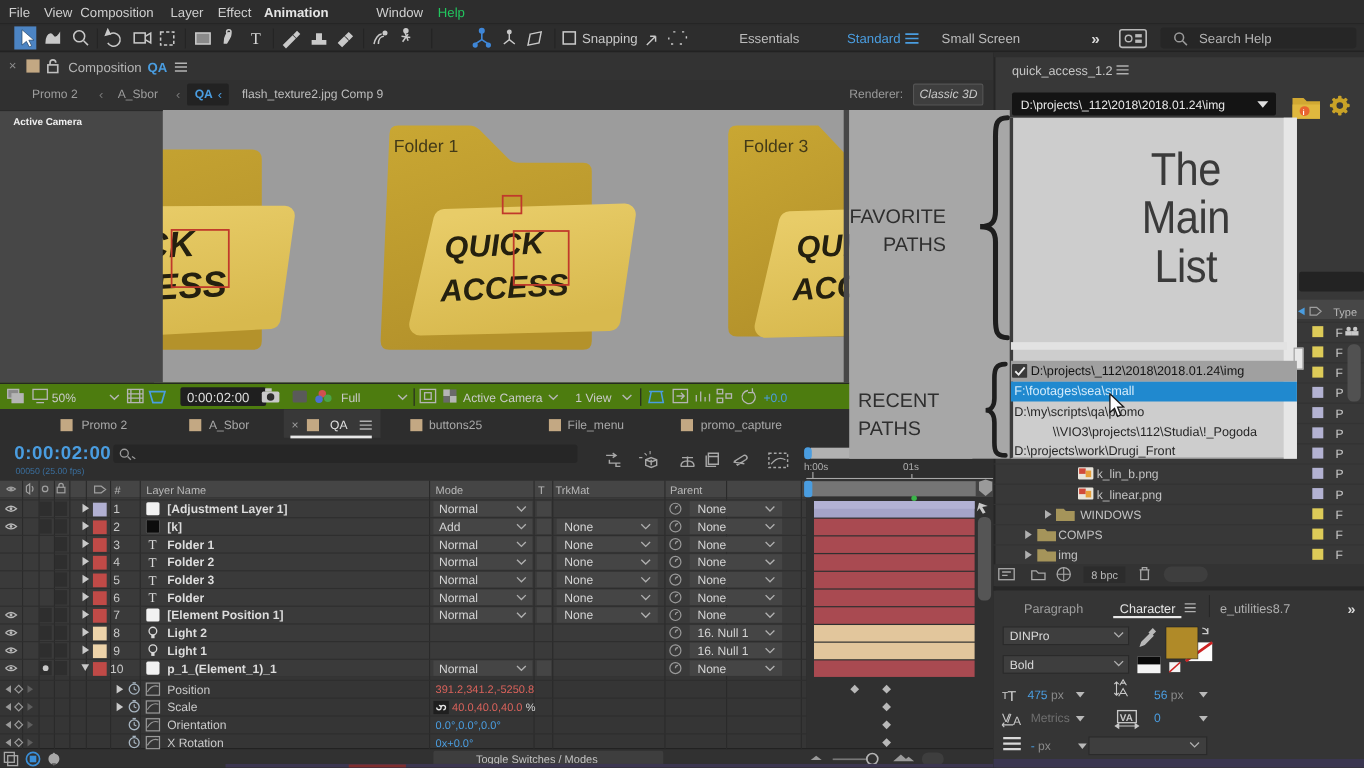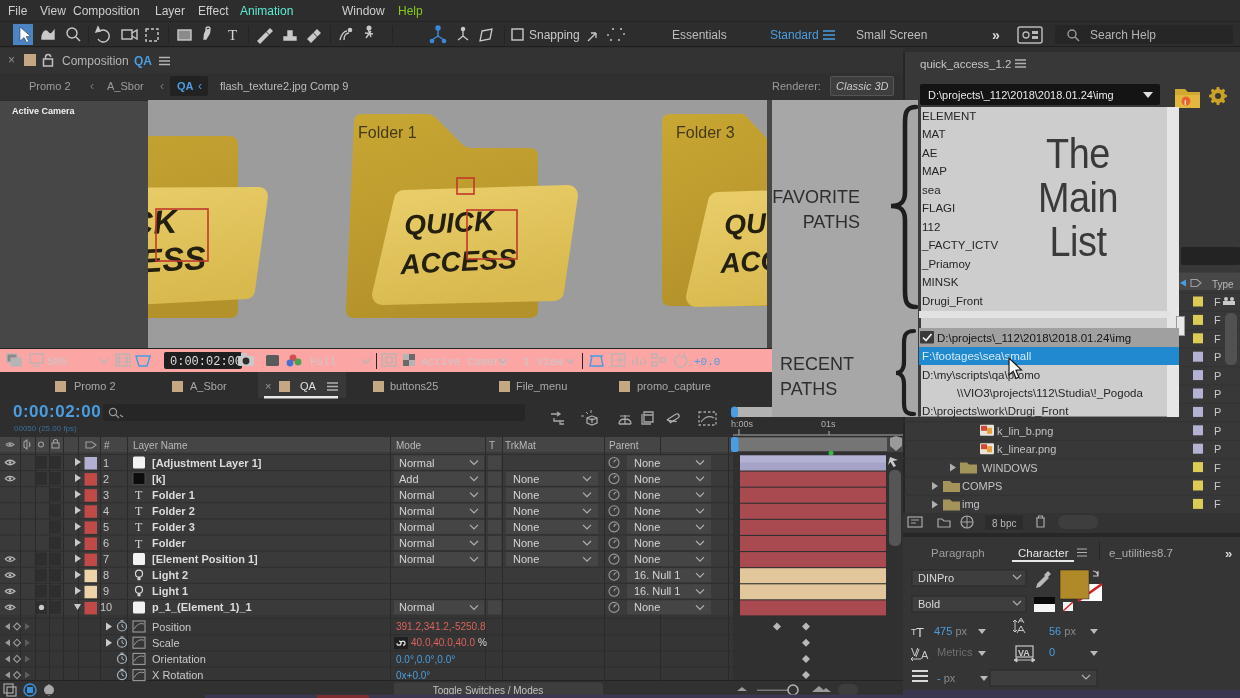--- a/index.html
+++ b/index.html
@@ -11,24 +11,24 @@
 </head>
 <body>
 <div id="app">
 
   <div class="abs" style="left:0;top:0;width:1240px;height:22px;background:#2d2d2d;border-bottom:1px solid #252525;">
     <span class="abs" style="left:8px;top:4px;font-size:12px;color:#cfcfcf;">File</span>
       <span class="abs" style="left:40px;top:4px;font-size:12px;color:#cfcfcf;">View</span>
       <span class="abs" style="left:73px;top:4px;font-size:12px;color:#cfcfcf;">Composition</span>
       <span class="abs" style="left:155px;top:4px;font-size:12px;color:#cfcfcf;">Layer</span>
       <span class="abs" style="left:198px;top:4px;font-size:12px;color:#cfcfcf;">Effect</span>
-      <span class="abs" style="left:240px;top:4px;font-size:12px;color:#5eead4;">Animation</span>
+      <span class="abs" style="left:240px;top:4px;font-size:12px;color:#e5e5e5;font-weight:bold;">Animation</span>
       <span class="abs" style="left:306px;top:4px;font-size:12px;color:#cfcfcf;margin-top:26px;">View</span>
       <span class="abs" style="left:342px;top:4px;font-size:12px;color:#cfcfcf;">Window</span>
-      <span class="abs" style="left:398px;top:4px;font-size:12px;color:#84cc16;">Help</span>
+      <span class="abs" style="left:398px;top:4px;font-size:12px;color:#22c55e;">Help</span>
   </div>
 
   <div class="abs" id="toolbar" style="left:0;top:23px;width:1240px;height:24px;background:#2d2d2d;border-bottom:1px solid #1f1f1f;">
     <svg class="abs" style="left:0;top:0;" width="1240" height="24" viewBox="0 0 1240 24">
       <rect x="13" y="1" width="20" height="21" fill="#4c84c3"></rect>
       <path d="M20 4 l0 14 4-3.4 2.6 5 2.2-1 -2.6-5 4.6-.2 z" fill="#fff" stroke="#204060" stroke-width="0.6"></path>
       <g fill="none" stroke="#c9c9c9" stroke-width="1.4">
         <path d="M42 16 c0-5 2-8 4-8 2 0 2 3 4 3 2 0 4-3 4-3 l0 8 z" fill="#c9c9c9"></path>
         <circle cx="72" cy="10" r="5"></circle>
           <path d="M76 14 l4 4"></path>
@@ -172,21 +172,21 @@
             <text x="725" y="132">QUICK</text>
             <text x="719" y="170">ACCESS</text>
           </g>
         </g>
       </svg>
 
       <div class="abs" style="left:0;top:0;width:148px;height:248px;background:#474747;border-top:1px solid #2a2a2a;"></div>
       <div class="abs" style="left:12px;top:6px;color:#f0f0f0;font-size:9px;font-weight:bold;">Active Camera</div>
     </div>
 
-    <div class="abs" style="left:0;top:300px;width:903px;height:24px;background:#fca5a5;border-top:1px solid #222;font-family:Liberation Mono, monospace;" id="vctrl">
+    <div class="abs" style="left:0;top:300px;width:903px;height:24px;background:#4d7c0f;border-top:1px solid #222;" id="vctrl">
       <svg class="abs" style="left:0;top:0;" width="903" height="24" viewBox="0 0 903 24">
         <g fill="none" stroke="#b5b5b5" stroke-width="1.2">
           <rect x="7" y="5" width="10" height="8" fill="#8a8a8a"></rect>
             <rect x="11" y="9" width="10" height="8" fill="#b5b5b5"></rect>
           <rect x="30" y="5" width="13" height="9"></rect>
             <path d="M33 17 h7"></path>
         </g>
         <text x="47" y="16" fill="#c9c9c9" font-size="11">50%</text>
         <path d="M100 10 l4 4 4-4" fill="none" stroke="#b5b5b5" stroke-width="1.3"></path>
         <g fill="none" stroke="#b5b5b5" stroke-width="1.2">
@@ -765,31 +765,20 @@
     <div class="abs" style="left:760px;top:185px;width:100px;text-align:right;color:#2e2e2e;font-size:18px;line-height:25px;">FAVORITE<br>PATHS</div>
     <div class="abs" style="left:780px;top:352px;width:100px;text-align:left;color:#2e2e2e;font-size:18px;line-height:25px;">RECENT<br>PATHS</div>
     <svg class="abs" style="left:880px;top:100px;" width="40" height="320" viewBox="0 0 40 320">
       <path d="M36 7 C 26 7 25 13 25 24 L 25 92 C 25 101 22 106 11 106 C 22 106 25 111 25 120 L 25 190 C 25 201 26 207 36 207" fill="none" stroke="#1e1e1e" stroke-width="4.6" stroke-linecap="round"></path>
       <path d="M34 231 C 25 231 24 236 24 244 L 24 262 C 24 269 21 273 16 273 C 21 273 24 277 24 284 L 24 302 C 24 310 25 314 34 314" fill="none" stroke="#1e1e1e" stroke-width="4.2" stroke-linecap="round"></path>
     </svg>
 
     <div class="abs" style="left:918px;top:107px;width:261px;height:310px;background:#cdcdcd;border-left:3px solid #3c3c3c;border-bottom:1px solid #8a8a8a;box-sizing:border-box;"></div>
     <div class="abs" style="left:1167px;top:107px;width:12px;height:310px;background:#e6e6e6;"></div>
     <div class="abs" style="left:1176px;top:316px;width:9px;height:20px;background:#e8e8e8;border:1px solid #9a9a9a;"></div>
-    <div class="abs" id="favitems" style="left:922px;top:107px;color:#262626;font-size:11.5px;line-height:18.45px;white-space:pre;">ELEMENT
-MAT
-AE
-MAP
-sea
-FLAGI
-112
-_FACTY_ICTV
-_Priamoy
-MINSK
-Drugi_Front</div>
     <div class="abs" style="left:978px;top:132px;width:200px;text-align:center;color:#3a3a3a;font-size:42px;line-height:44px;transform:scaleX(0.9);transform-origin:50% 50%;letter-spacing:-0.5px;">The<br>Main<br>List</div>
     <div class="abs" style="left:919px;top:311px;width:251px;height:7px;background:#e2e2e2;"></div>
 
     <div class="abs" style="left:919px;top:328px;width:260px;height:18.5px;background:#a0a0a0;"></div>
     <svg class="abs" style="left:920px;top:330.5px;" width="14" height="13">
         <rect x="0" y="0" width="14" height="12.5" rx="1" fill="#3a3a3a"></rect>
         <path d="M3 6.5 l3 3 5.5 -6.5" fill="none" stroke="#f0f0f0" stroke-width="1.7"></path>
       </svg>
     <div class="abs" style="left:937px;top:331.5px;color:#141414;font-size:11.5px;">D:\projects\_112\2018\2018.01.24\img</div>
     <div class="abs" style="left:919px;top:346.5px;width:260px;height:18.5px;background:#2089cf;"></div>

